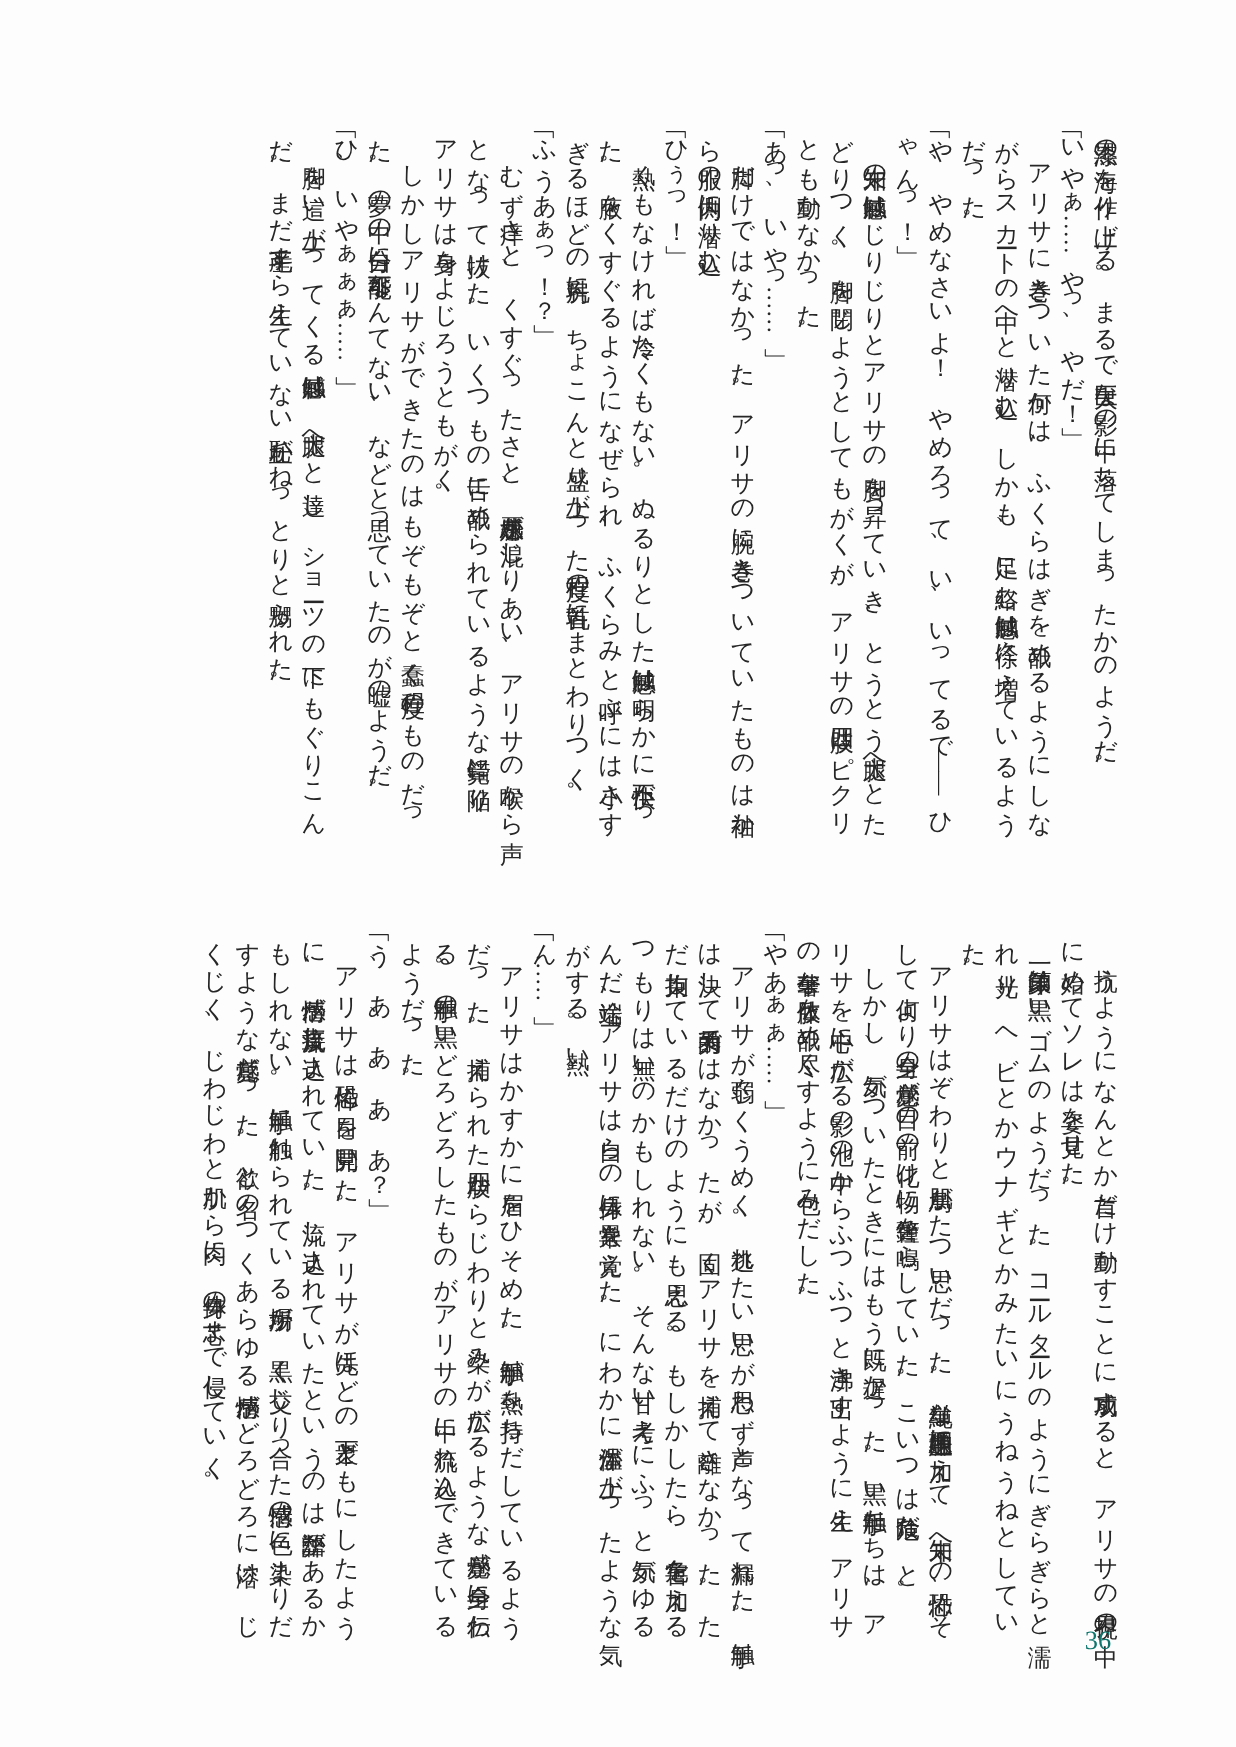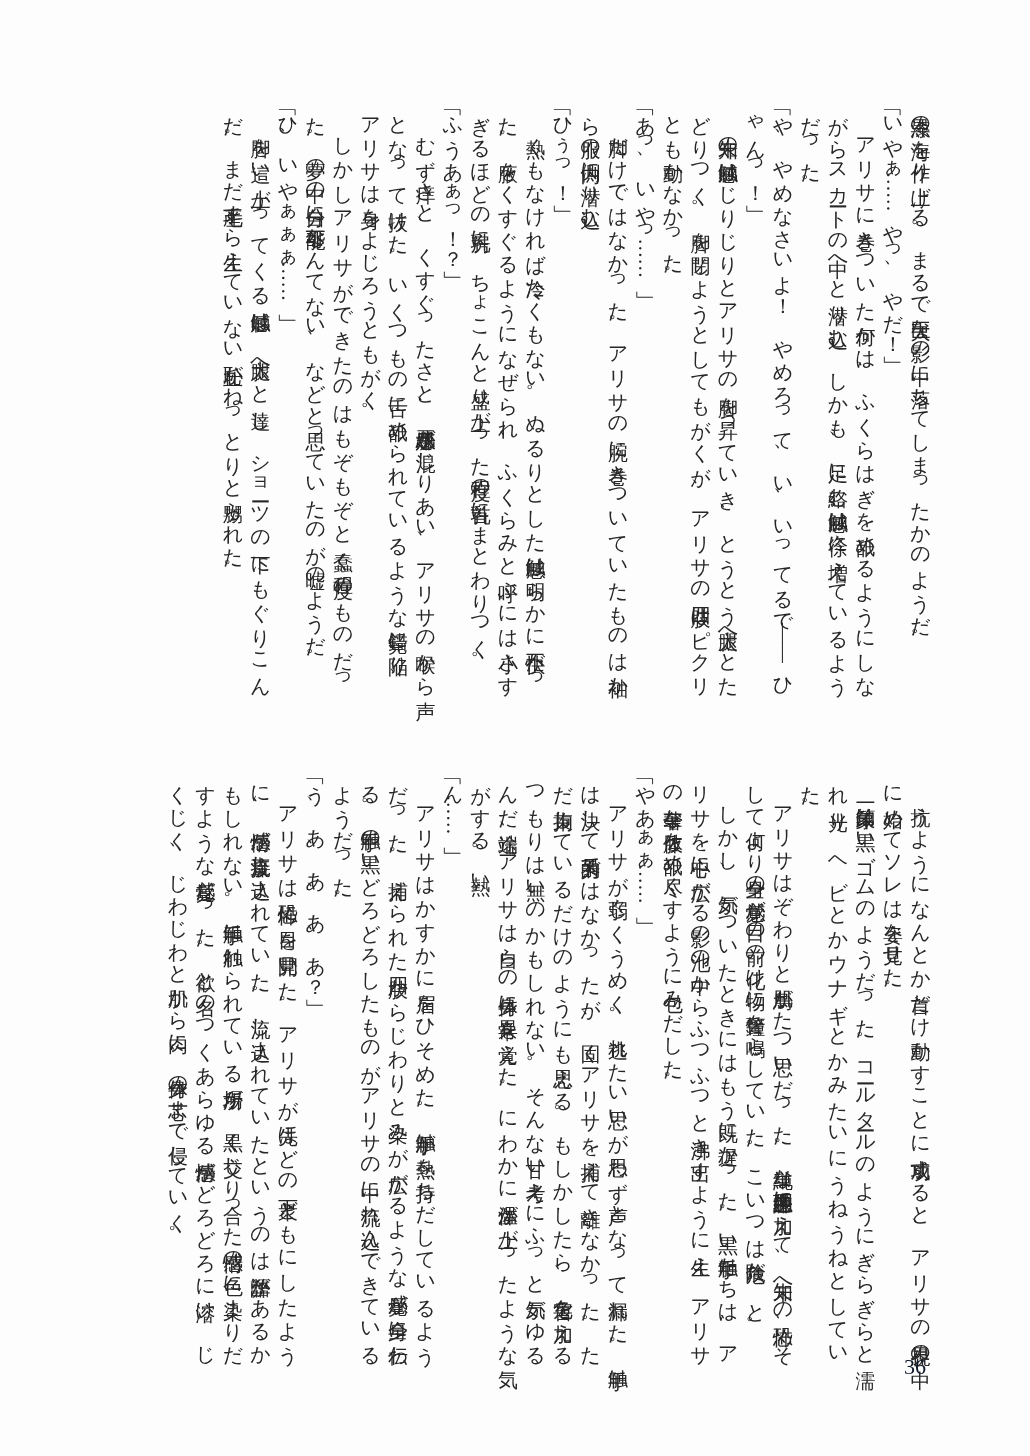--- a/index.html
+++ b/index.html
@@ -46,21 +46,21 @@
     top: 772px;
     right: 96px;
     height: 583px;
     width: 850px;
   }
   .page-number {
     position: absolute;
     top: 1354px;
     right: 104px;
     font-size: 22px;
-    color: #0f172a;
+    color: #0f766e;
   }
 </style>
 </head>
 <body>
 
 <div class="page">
 
   <div class="vblock" id="top-block">
     <p>漆黒の海を作り上げる。まるで巨大な影の中に落ちてしまったかのようだ。</p>
     <p>「いやぁ……やっ、やだ！」</p>

